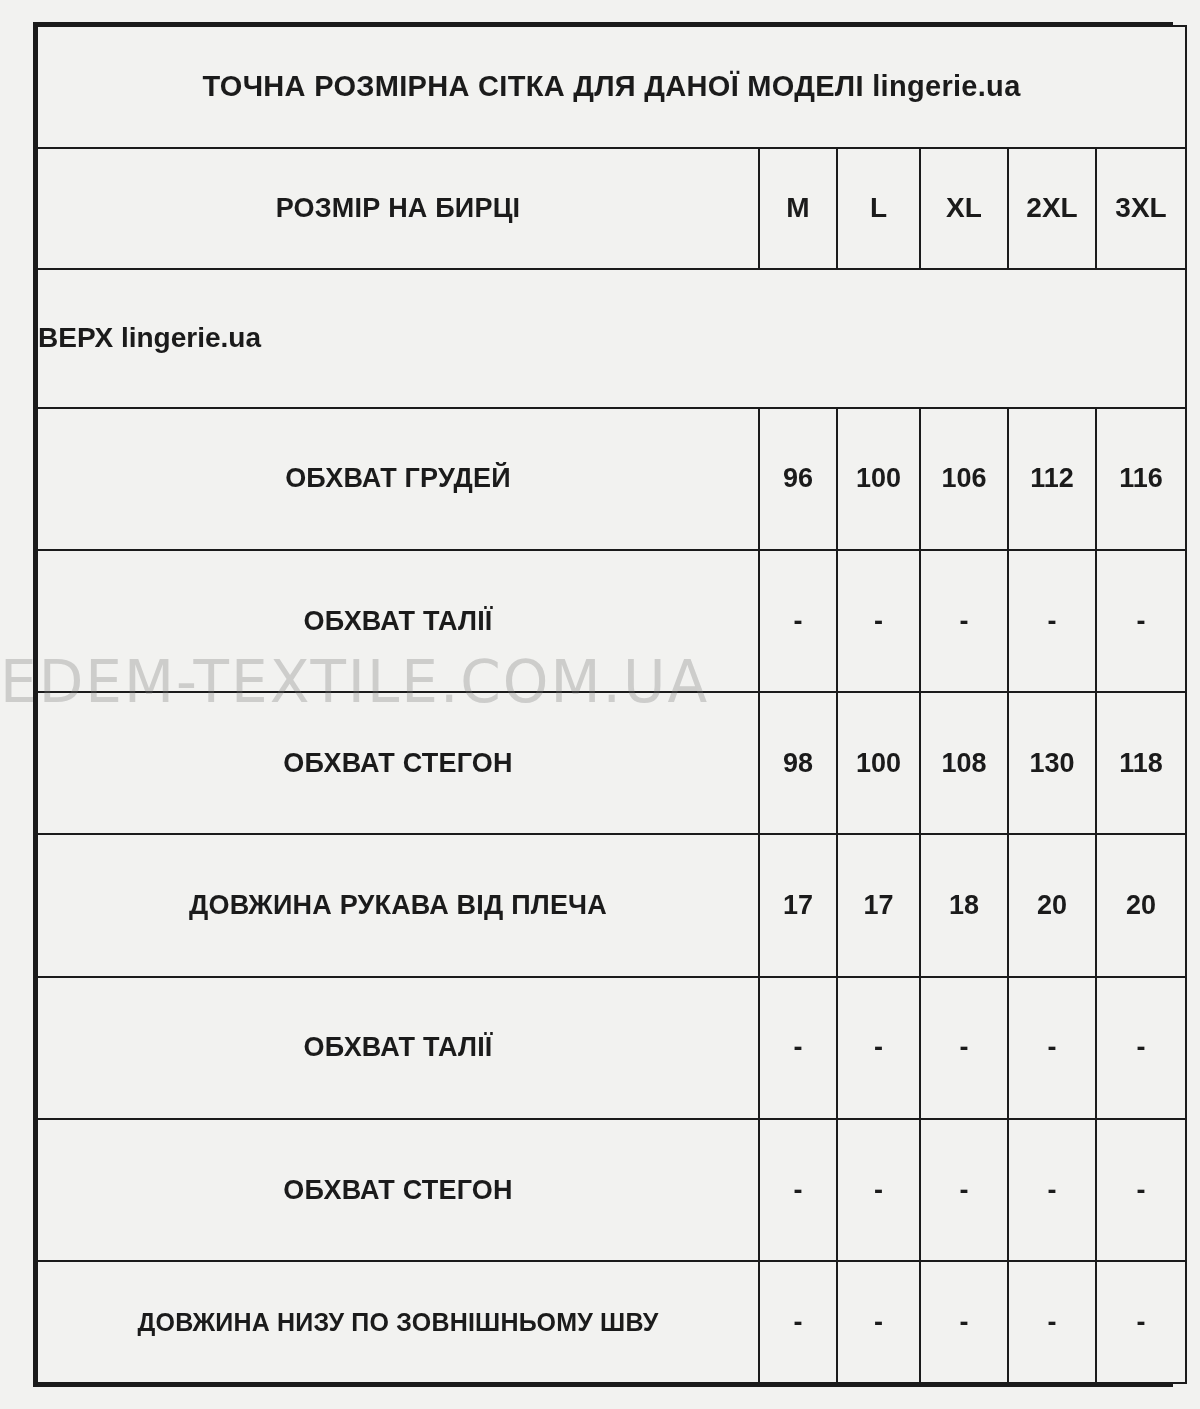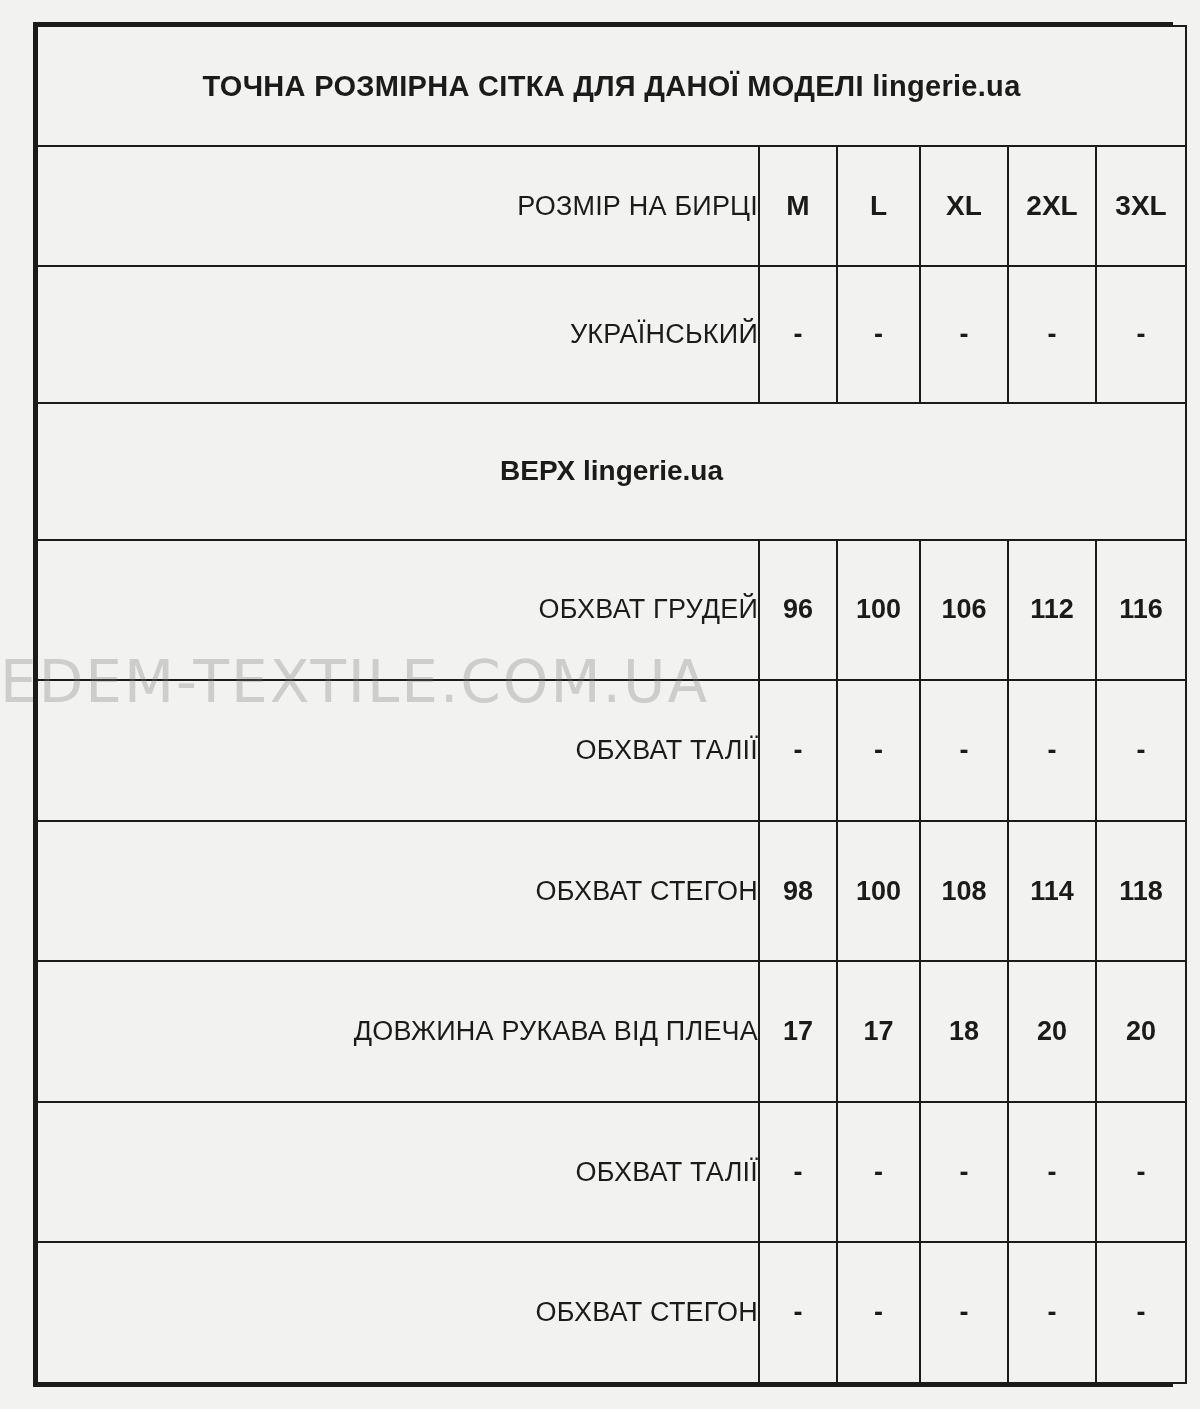--- a/index.html
+++ b/index.html
@@ -30,40 +30,39 @@
     height: 100%;
     border-collapse: collapse;
     table-layout: fixed;
   }
   table.size-table td {
     border: 2px solid #1b1b1b;
     background: #f2f2f0;
     padding: 0;
   }
   .label-cell {
-    text-align: right;
+    text-align: center;
     padding-left: 18px;
     font-size: 27px;
-    font-weight: normal;
+    font-weight: bold;
     letter-spacing: 0.2px;
     white-space: nowrap;
   }
   .val-cell {
     text-align: center;
     font-size: 27px;
     font-weight: bold;
   }
   .title-cell {
     text-align: center;
     font-size: 29px;
     font-weight: bold;
     letter-spacing: 0.3px;
   }
   .section-cell {
-    text-align: center;
     font-size: 28px;
     font-weight: bold;
   }
   .head-cell {
     text-align: center;
     font-size: 28px;
     font-weight: bold;
   }
   .row-title td { height: 92px; }
   .row-head td { height: 92px; }
@@ -114,28 +113,20 @@
         <td class="title-cell" colspan="6">ТОЧНА РОЗМІРНА СІТКА ДЛЯ ДАНОЇ МОДЕЛІ lingerie.ua</td>
       </tr>
       <tr class="row-head">
         <td class="label-cell">РОЗМІР НА БИРЦІ</td>
         <td class="head-cell">M</td>
         <td class="head-cell">L</td>
         <td class="head-cell">XL</td>
         <td class="head-cell">2XL</td>
         <td class="head-cell">3XL</td>
       </tr>
-      <tr class="row-ukr">
-        <td class="label-cell">УКРАЇНСЬКИЙ</td>
-        <td class="val-cell">-</td>
-        <td class="val-cell">-</td>
-        <td class="val-cell">-</td>
-        <td class="val-cell">-</td>
-        <td class="val-cell">-</td>
-      </tr>
 
       <tr class="row-section">
         <td class="section-cell" colspan="6">ВЕРХ lingerie.ua</td>
       </tr>
 
       <tr class="row-data">
         <td class="label-cell">ОБХВАТ ГРУДЕЙ</td>
         <td class="val-cell">96</td>
         <td class="val-cell">100</td>
         <td class="val-cell">106</td>
@@ -150,21 +141,21 @@
         <td class="val-cell">-</td>
         <td class="val-cell">-</td>
         <td class="val-cell">-</td>
       </tr>
 
       <tr class="row-data">
         <td class="label-cell">ОБХВАТ СТЕГОН</td>
         <td class="val-cell">98</td>
         <td class="val-cell">100</td>
         <td class="val-cell">108</td>
-        <td class="val-cell">114</td>
+        <td class="val-cell">130</td>
         <td class="val-cell">118</td>
       </tr>
 
 
       <tr class="row-data">
         <td class="label-cell">ДОВЖИНА РУКАВА ВІД ПЛЕЧА</td>
         <td class="val-cell">17</td>
         <td class="val-cell">17</td>
         <td class="val-cell">18</td>
         <td class="val-cell">20</td>
@@ -183,17 +174,25 @@
 
       <tr class="row-data">
         <td class="label-cell">ОБХВАТ СТЕГОН</td>
         <td class="val-cell">-</td>
         <td class="val-cell">-</td>
         <td class="val-cell">-</td>
         <td class="val-cell">-</td>
         <td class="val-cell">-</td>
       </tr>
 
+      <tr class="row-last">
+        <td class="label-cell long-label">ДОВЖИНА НИЗУ ПО ЗОВНІШНЬОМУ ШВУ</td>
+        <td class="val-cell">-</td>
+        <td class="val-cell">-</td>
+        <td class="val-cell">-</td>
+        <td class="val-cell">-</td>
+        <td class="val-cell">-</td>
+      </tr>
     </tbody>
   </table>
 </div>
 
 <div class="watermark">EDEM-TEXTILE.COM.UA</div>
 
 </body></html>

